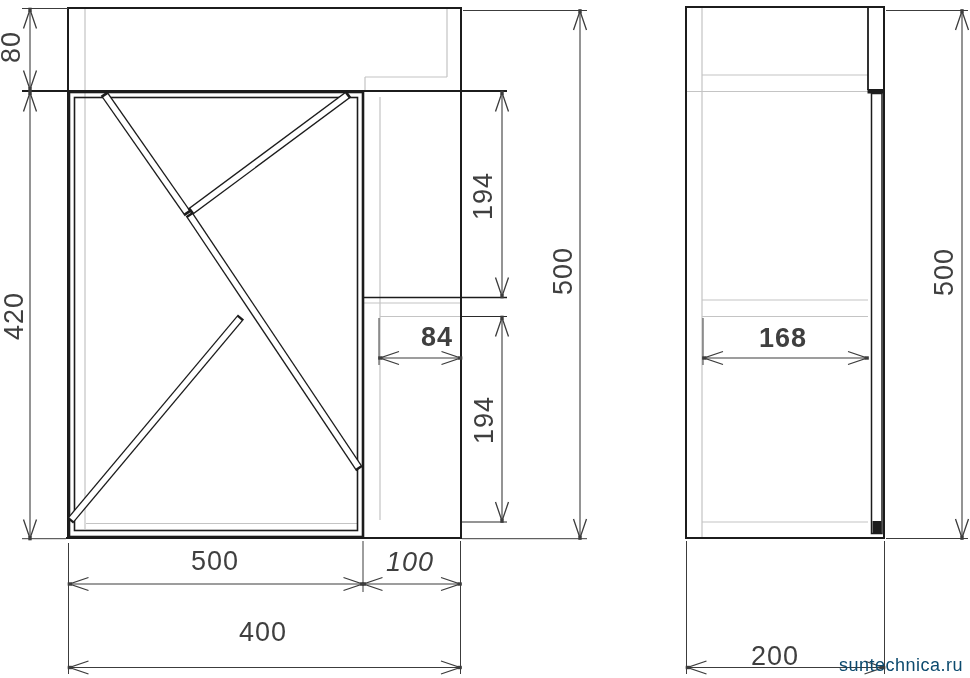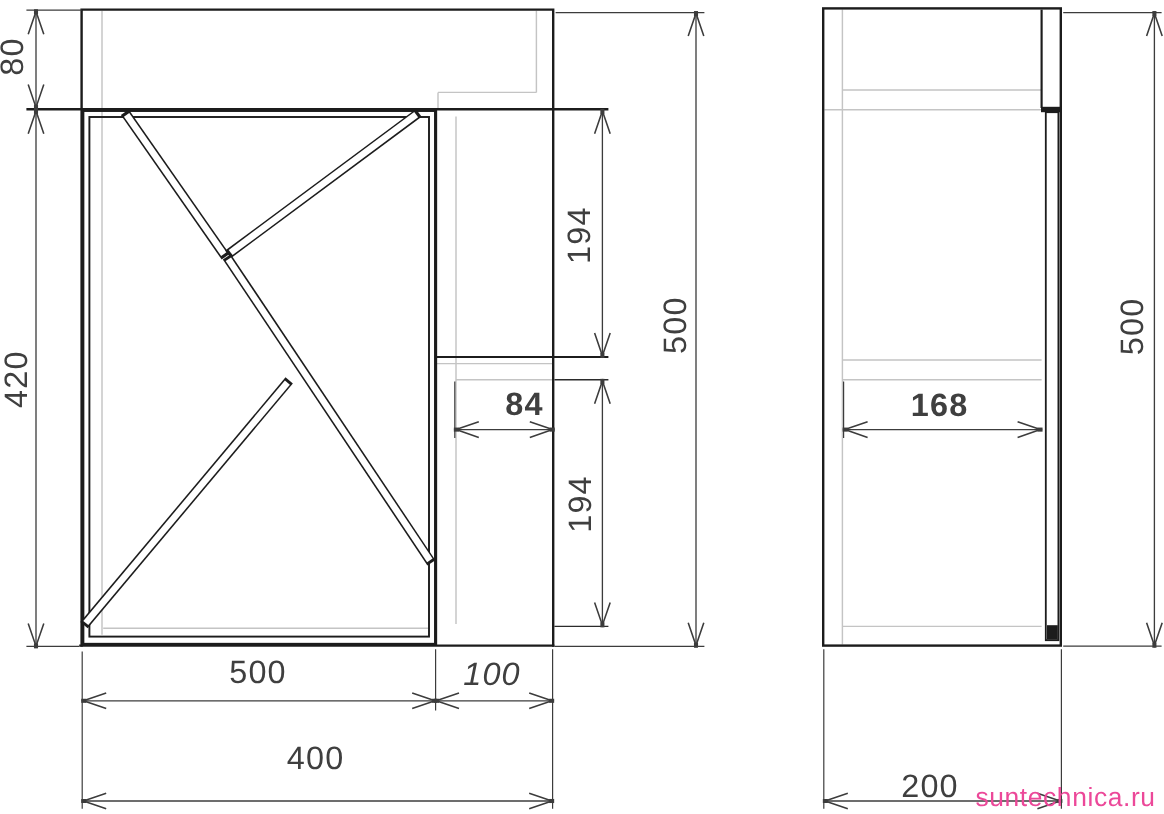--- a/index.html
+++ b/index.html
@@ -9,21 +9,21 @@
   }
   .stage svg { position:absolute; left:0; top:0; }
   .lbl {
     position:absolute; transform:translate(-50%,-50%);
     font-size:27px; letter-spacing:1px; color:#3f3f3f;
     line-height:1; white-space:nowrap;
   }
   .lbl.v { transform:translate(-50%,-50%) rotate(-90deg); }
   .wm {
     position:absolute; transform:translate(-100%,-50%);
-    font-size:22px; color:#ec4899; letter-spacing:0.5px; white-space:nowrap;
+    font-size:18px; color:#0c4a6e; letter-spacing:0.5px; white-space:nowrap;
   }
 </style>
 </head>
 <body>
 
 <div class="stage">
 
 <svg width="970" height="678" viewBox="0 0 970 678">
   <defs>
     <marker id="arr" markerUnits="userSpaceOnUse" markerWidth="26" markerHeight="16" viewBox="-22 -8 26 16" refX="0" refY="0" orient="auto-start-reverse">

